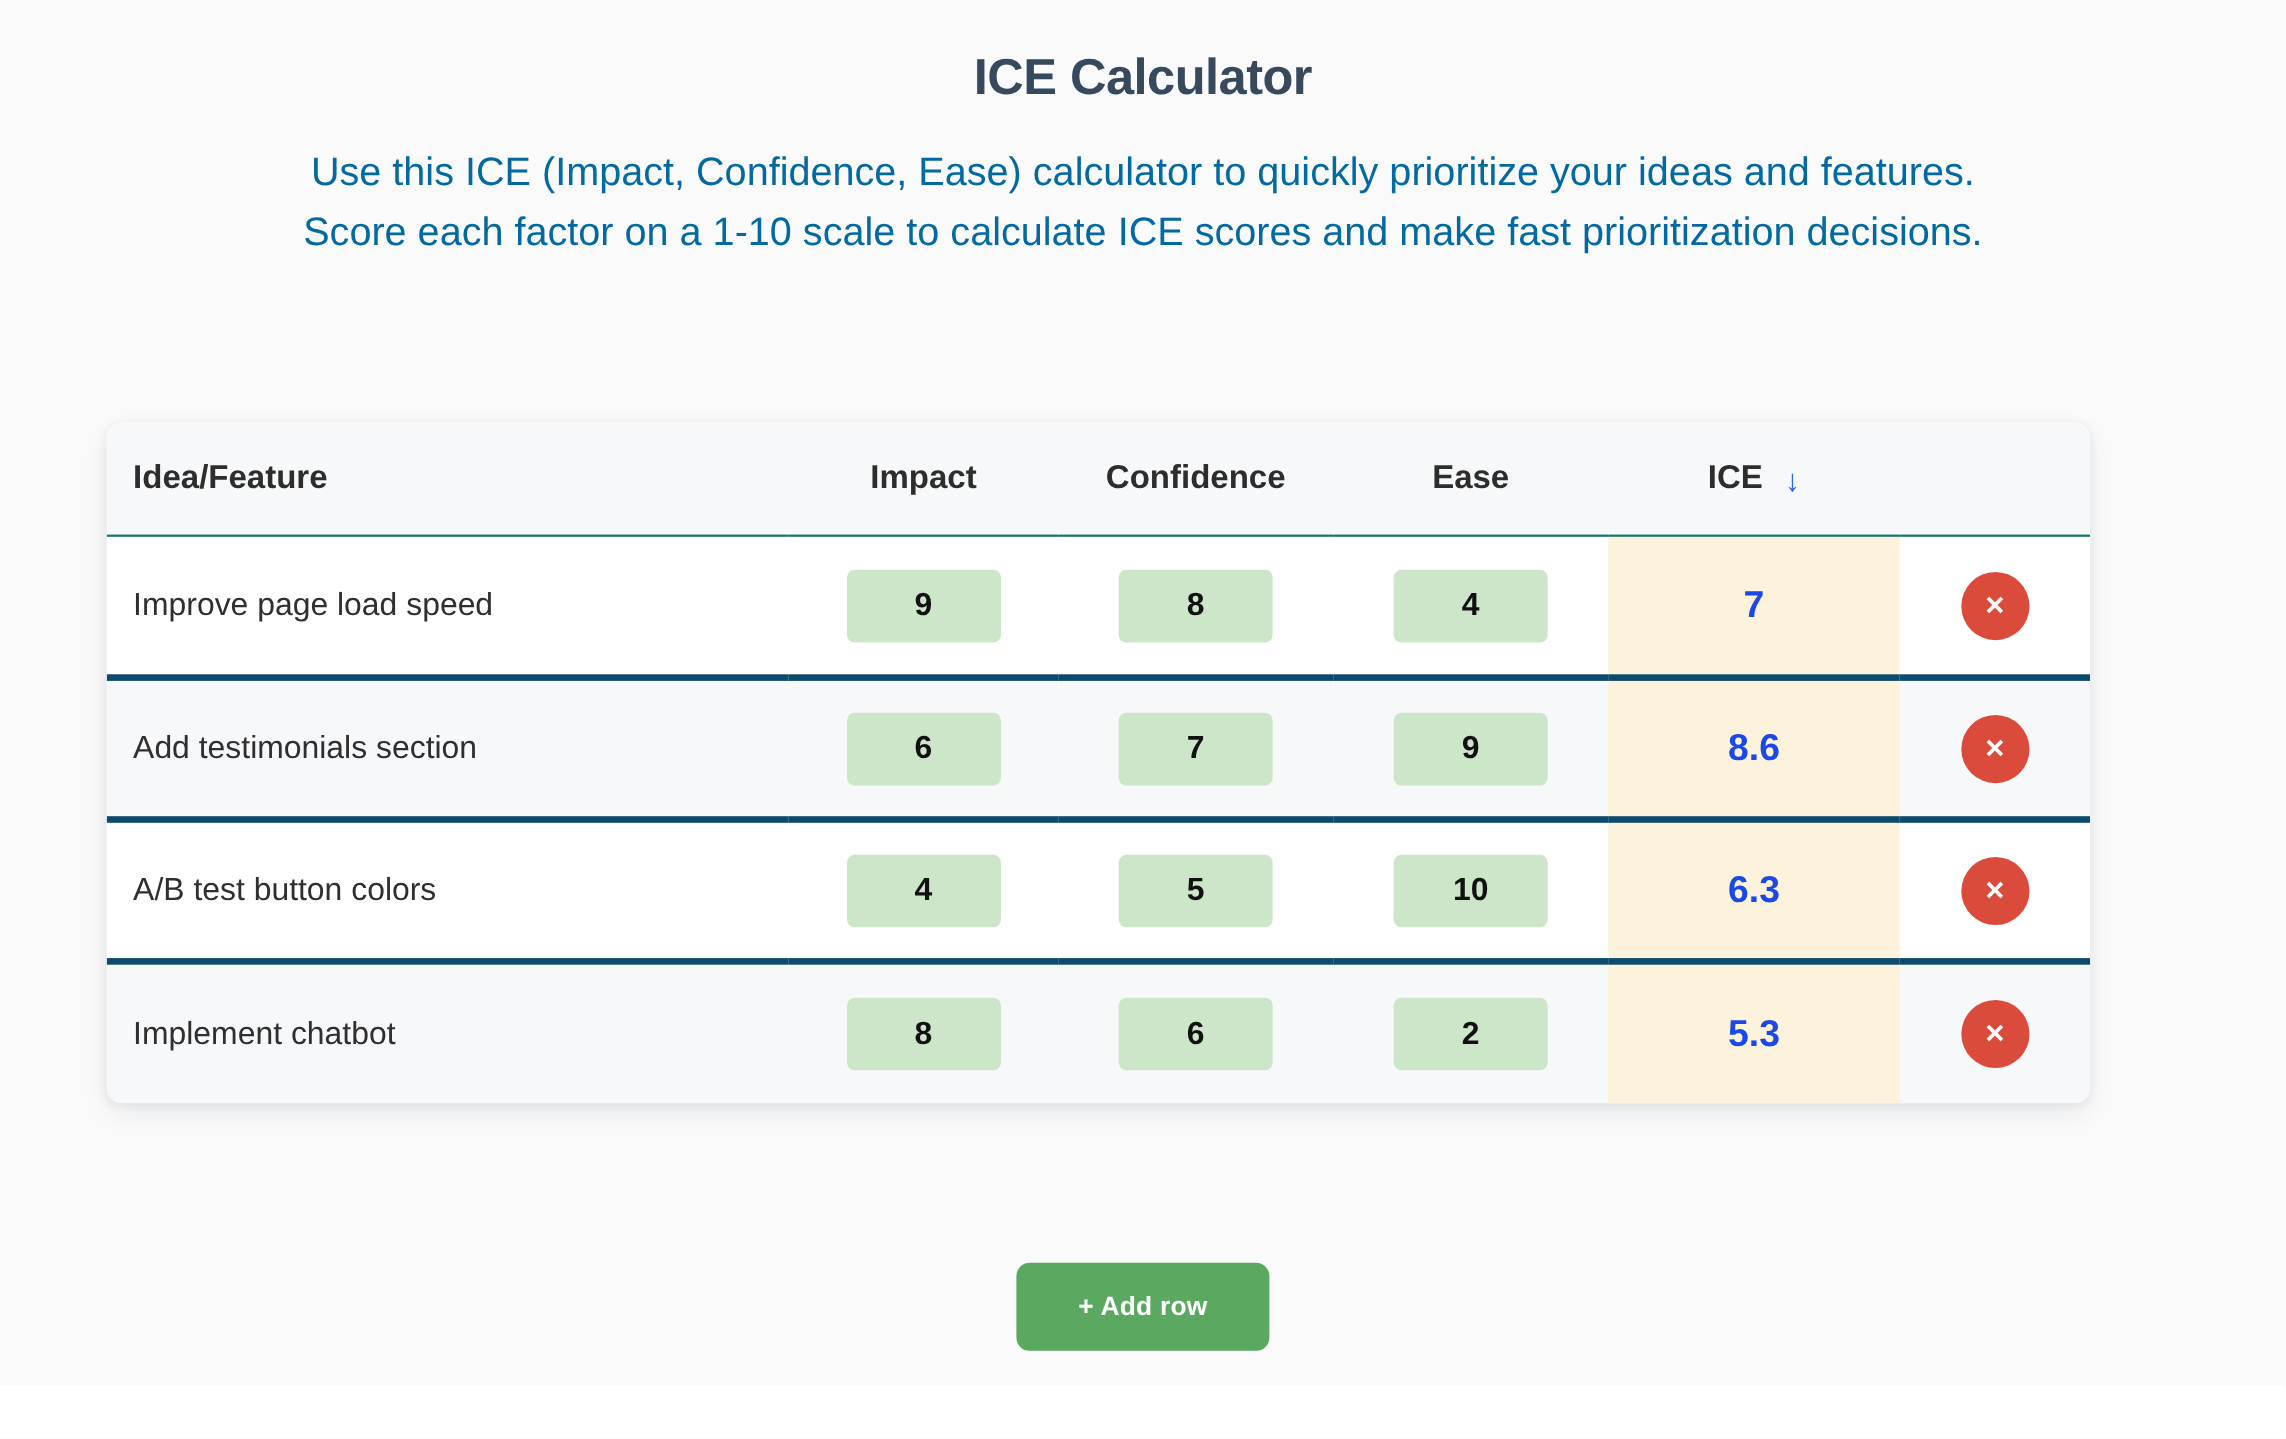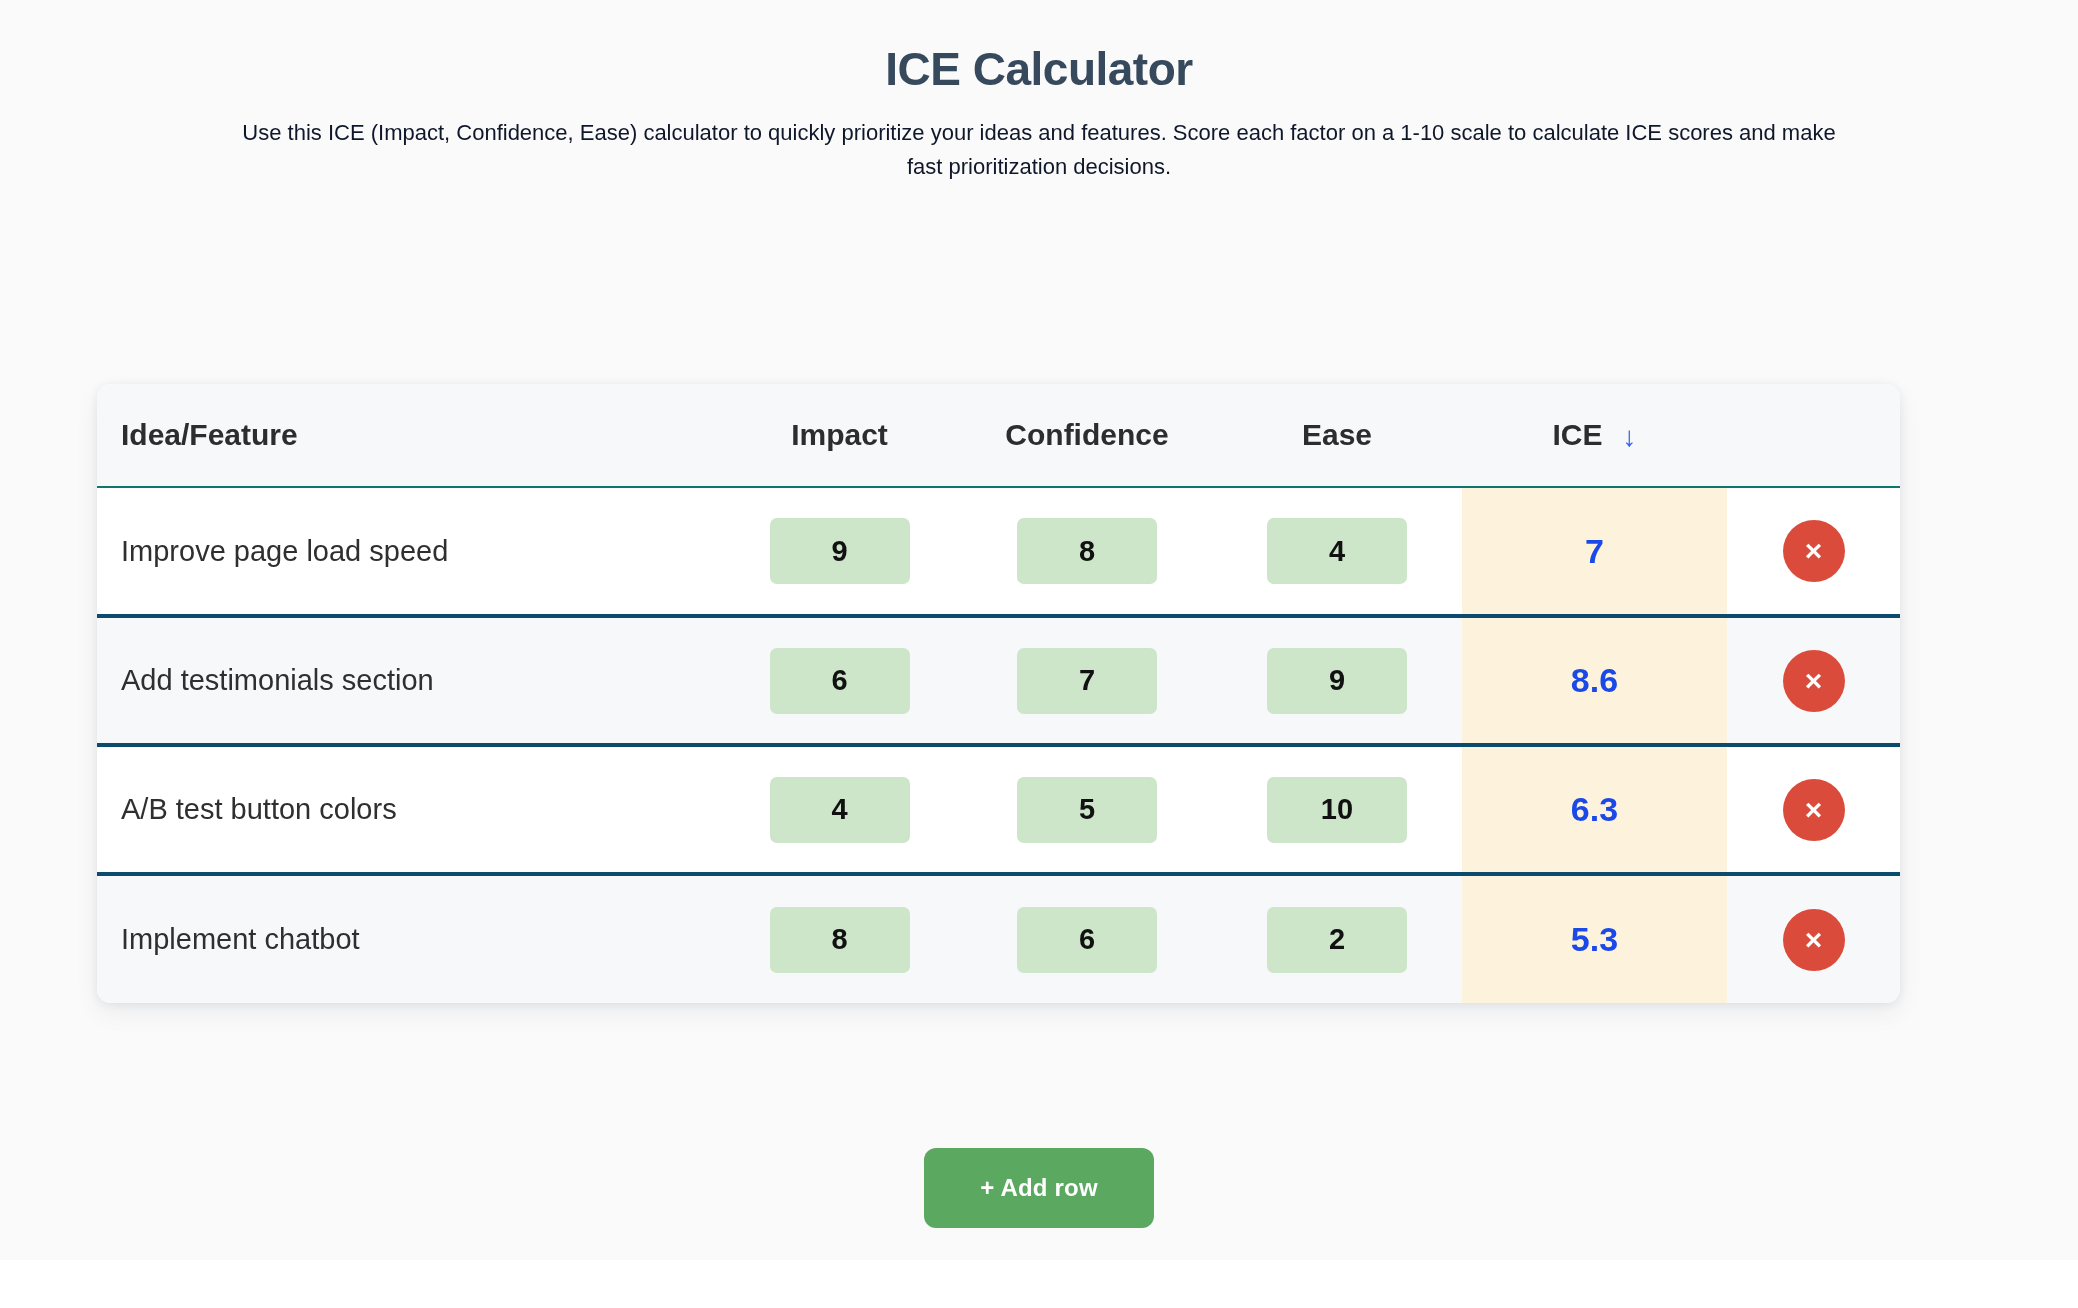--- a/index.html
+++ b/index.html
@@ -25,25 +25,25 @@
     text-align: center;
     color: #36495d;
     font-size: 46px;
     font-weight: 700;
     letter-spacing: -0.5px;
     padding-top: 44px;
     line-height: 1.12;
   }
 
   .page-subtitle {
-    margin: 20px auto 0;
+    margin: 32px auto 0;
     width: 1600px;
     text-align: center;
-    color: #0f172a;
-    font-size: 22px;
+    color: #0369a1;
+    font-size: 36px;
     line-height: 1.55;
     font-weight: 400;
   }
 
   
   .card {
     position: absolute;
     left: 97px;
     top: 384px;
     width: 1803px;
@@ -89,21 +89,21 @@
   .sort-arrow {
     color: #2f63e8;
     font-size: 28px;
     font-weight: 400;
     line-height: 1;
     transform: translateY(2px);
   }
 
   tbody tr { background: #ffffff; }
   tbody tr.alt { background: #f7f8fa; }
-  tbody tr + tr td { border-top: 4px solid #0c4a6e; }
+  tbody tr + tr td { border-top: 6px solid #0c4a6e; }
 
   tbody td {
     padding: 0;
     height: 129px;
     vertical-align: middle;
     text-align: center;
   }
 
   td.idea-cell {
     text-align: left;

